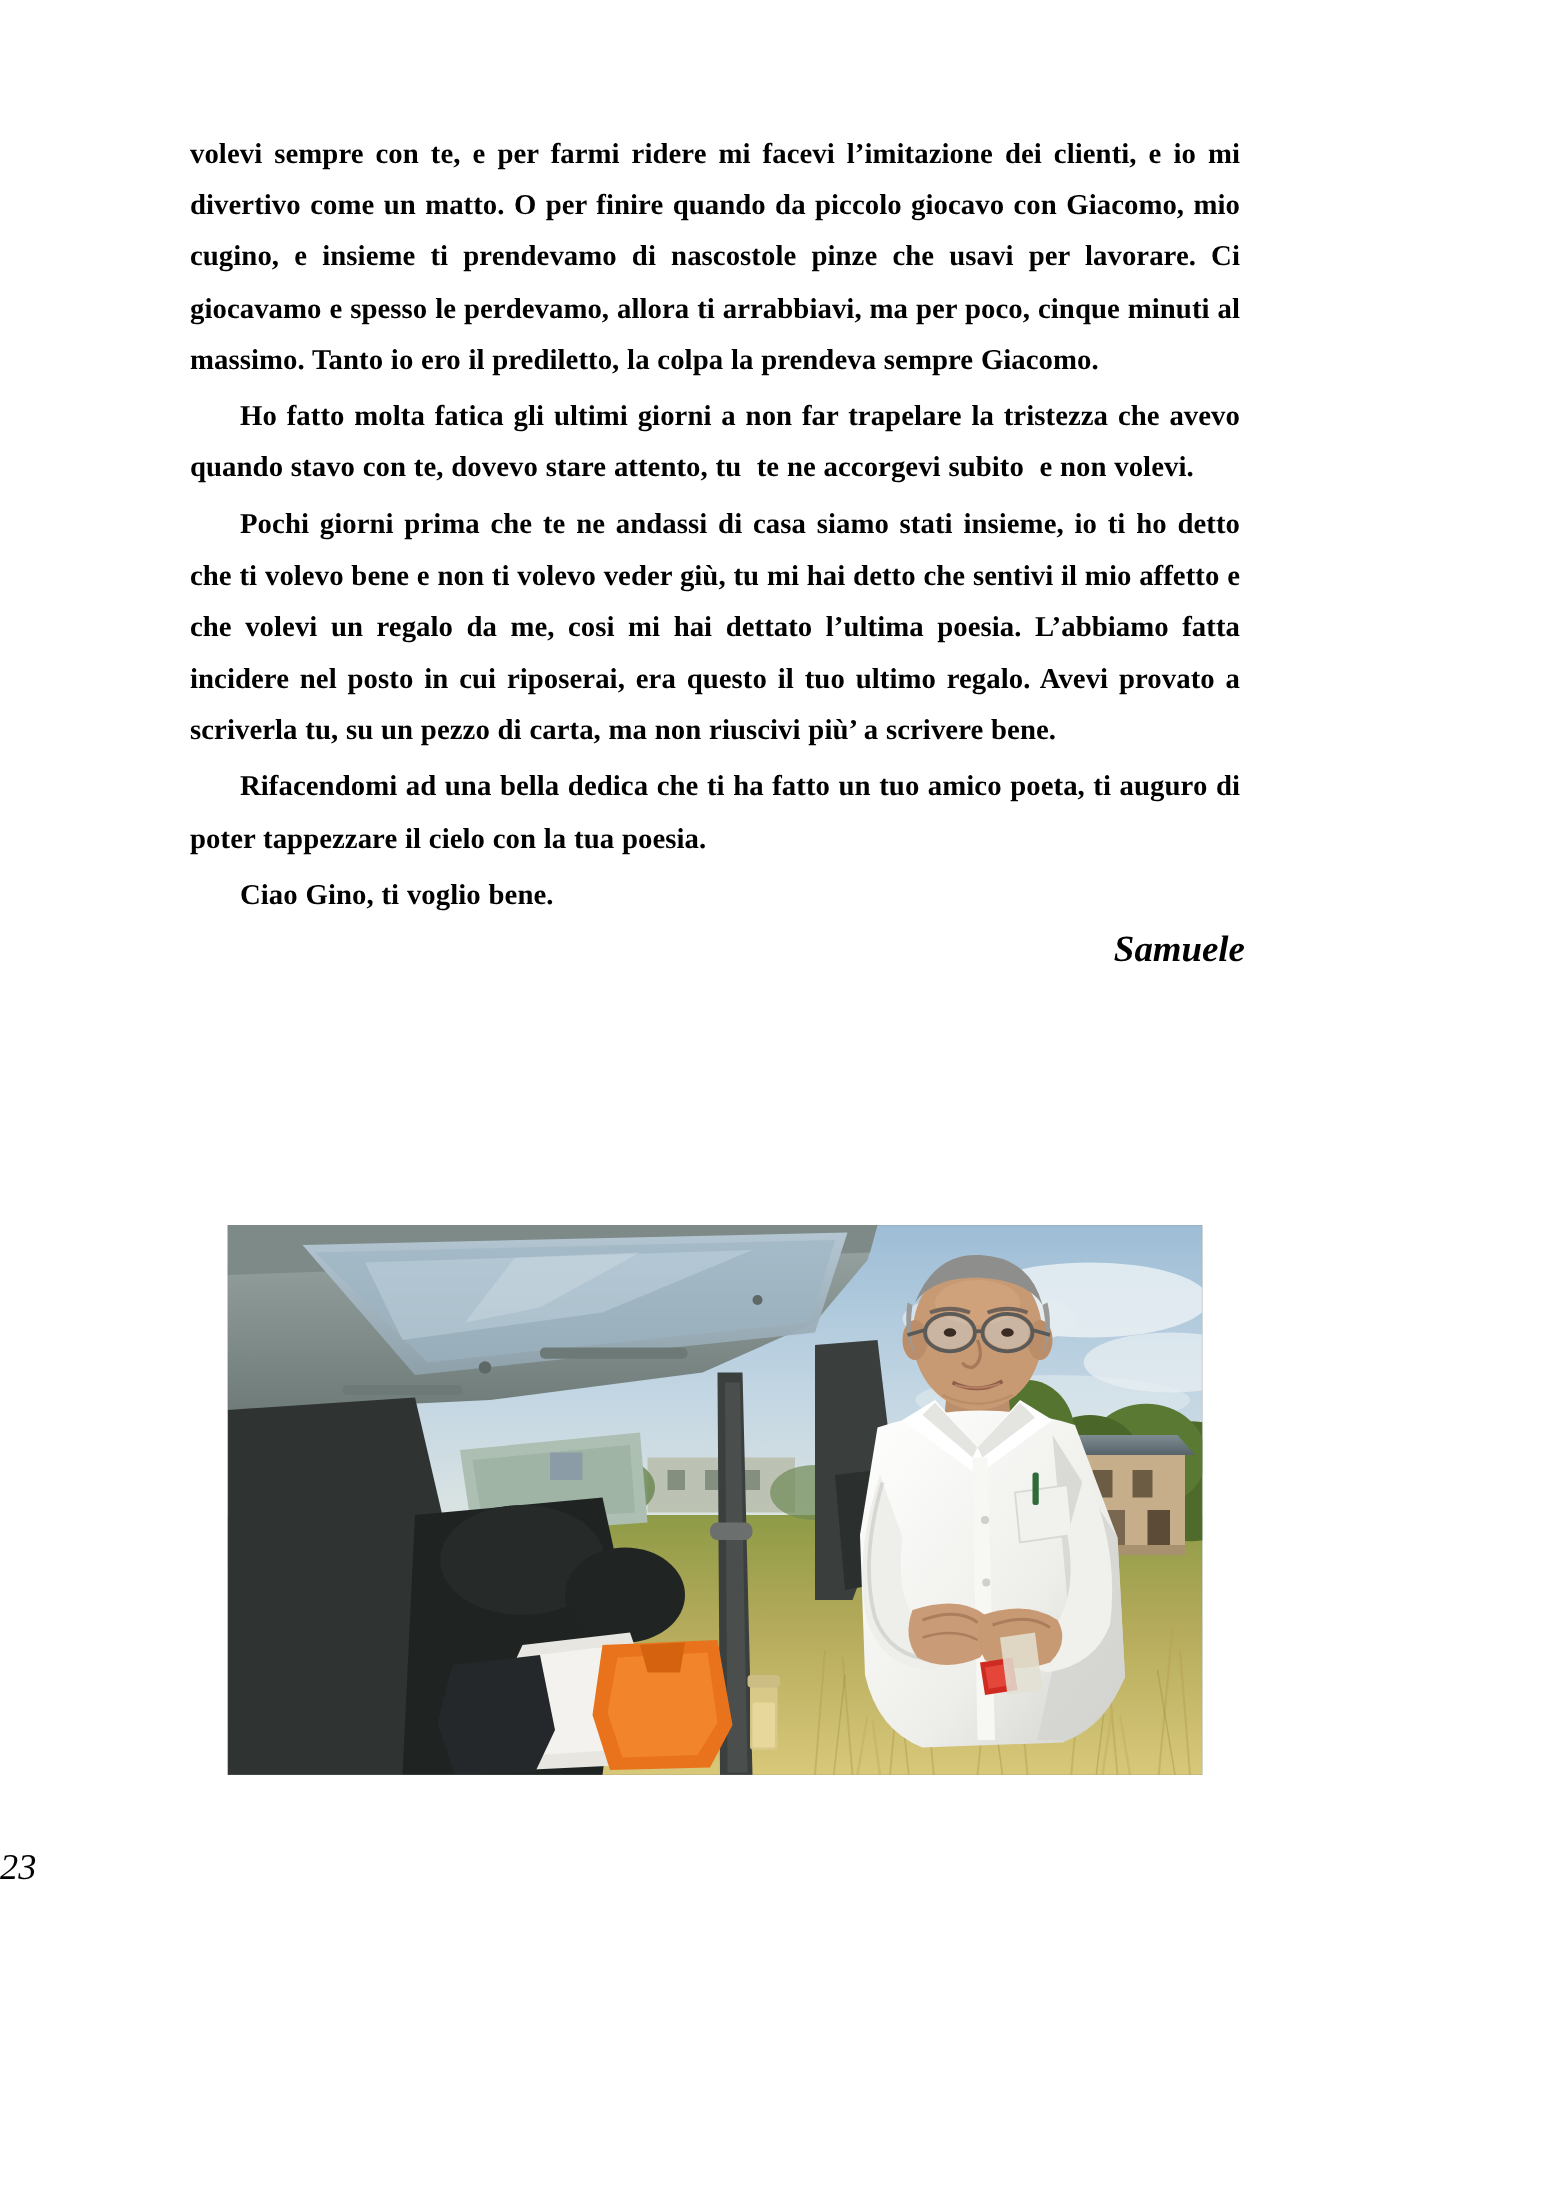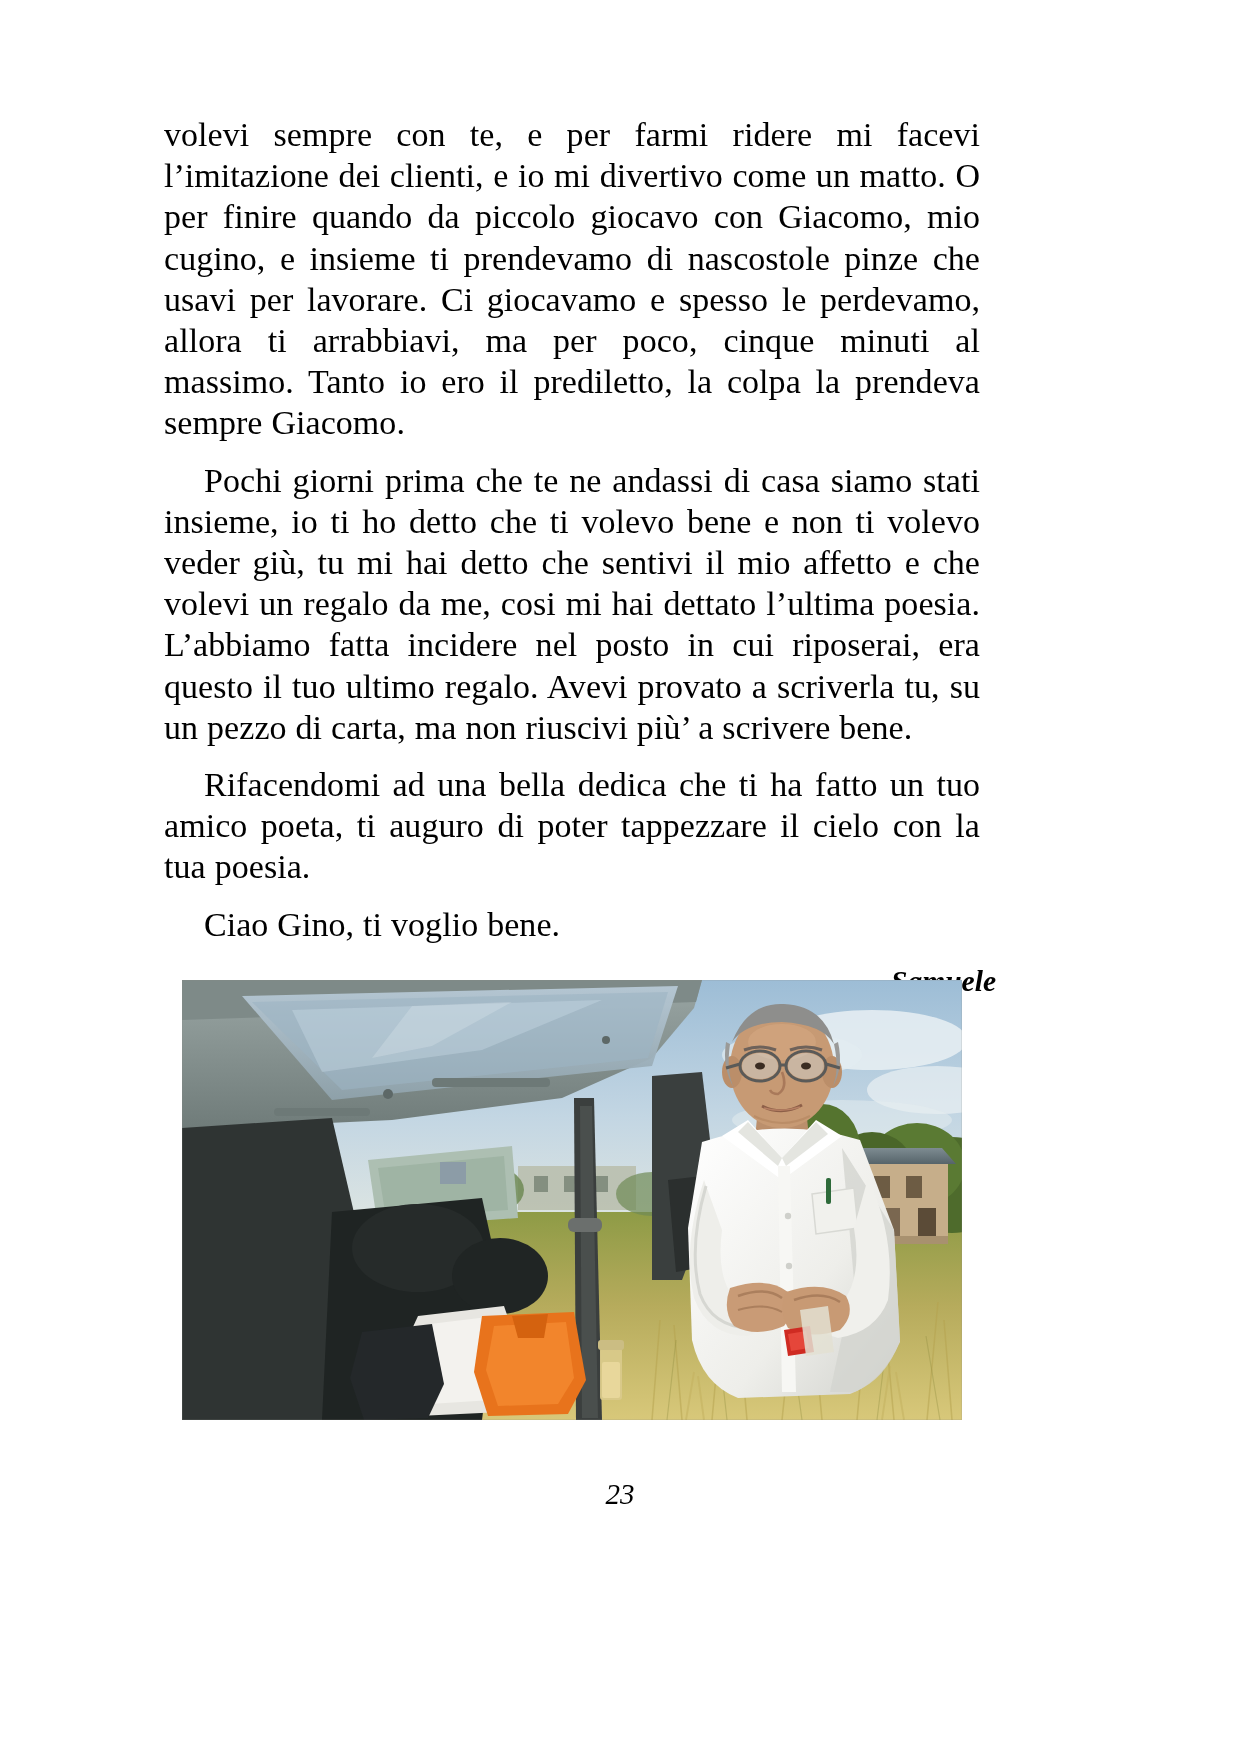--- a/index.html
+++ b/index.html
@@ -25,29 +25,30 @@
   }
 
   .textblock {
     position: absolute;
     left: 148px;
     top: 98px;
     width: 848px;
   }
 
   .para {
-    margin: 16px;
-    font-size: 34px;
+    margin: 4px;
+    font-size: 23px;
     line-height: 41.2px;
     text-align: justify;
     text-justify: inter-word;
     letter-spacing: 0.05px;
     word-spacing: 0.4px;
     hyphens: none;
     white-space: pre-wrap;
+    font-weight: bold;
   }
   .para.indent {
     text-indent: 40px;
   }
   
   .para { text-align-last: left; }
 
   .signature {
     margin: 0;
     margin-top: 2px;
@@ -72,33 +73,34 @@
     overflow: hidden;
     background: #b9c5c2;
   }
   .photo svg { display: block; width: 100%; height: 100%; }
 
   .pagenum {
     position: absolute;
     left: 0;
     top: 1478px;
     width: 1240px;
-    text-align: center;
+    text-align: left;
     font-size: 29px;
     font-style: italic;
     color: #000;
   }
 </style>
 </head>
 <body>
 
 <div class="page">
 
   <div class="textblock">
     <p class="para">volevi sempre con te, e per farmi ridere mi facevi l’imitazione dei clienti, e io mi divertivo come un matto. O per finire quando da piccolo giocavo con Giacomo, mio cugino, e insieme ti prendevamo di nascostole pinze che usavi per lavorare. Ci giocavamo e spesso le perdevamo, allora ti arrabbiavi, ma per poco, cinque minuti al massimo. Tanto io ero il prediletto, la colpa la prendeva sempre Giacomo.</p>
+    <p class="para indent">Ho fatto molta fatica gli ultimi giorni a non far trapelare la tristezza che avevo quando stavo con te, dovevo stare attento, tu  te ne accorgevi subito  e non volevi.</p>
     <p class="para indent">Pochi giorni prima che te ne andassi di casa siamo stati insieme, io ti ho detto che ti volevo bene e non ti volevo veder giù, tu mi hai detto che sentivi il mio affetto e che volevi un regalo da me, cosi mi hai dettato l’ultima poesia. L’abbiamo fatta incidere nel posto in cui riposerai, era questo il tuo ultimo regalo. Avevi provato a scriverla tu, su un pezzo di carta, ma non riuscivi più’ a scrivere bene.</p>
     <p class="para indent">Rifacendomi ad una bella dedica che ti ha fatto un tuo amico poeta, ti auguro di poter tappezzare il cielo con la tua poesia.</p>
     <p class="para indent">Ciao Gino, ti voglio bene.</p>
     <p class="signature">Samuele</p>
   </div>
 
   <div class="photo-wrap">
     <div class="photo">
       <svg viewBox="0 0 780 440" preserveAspectRatio="none">
         <defs>

